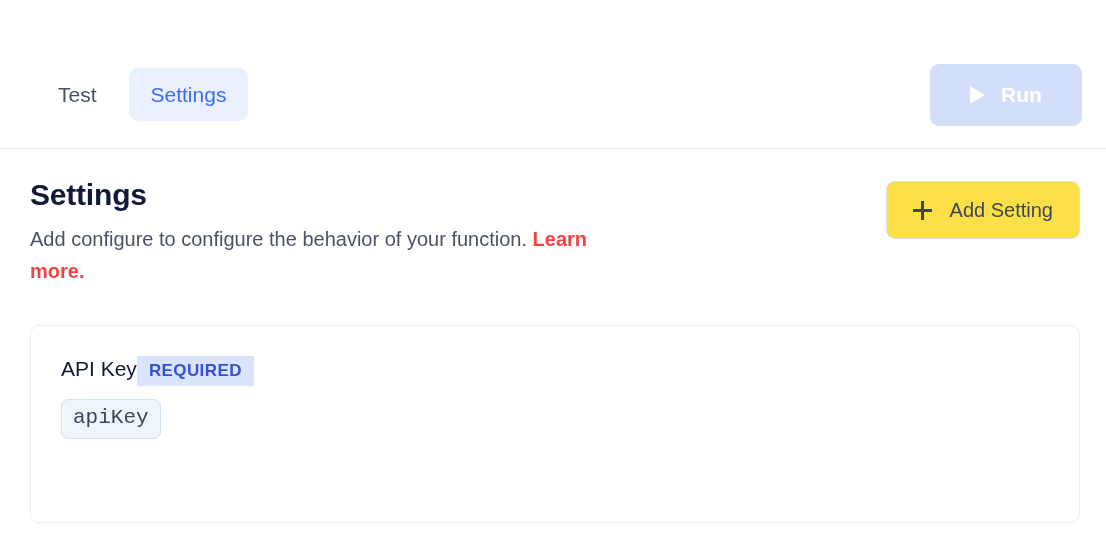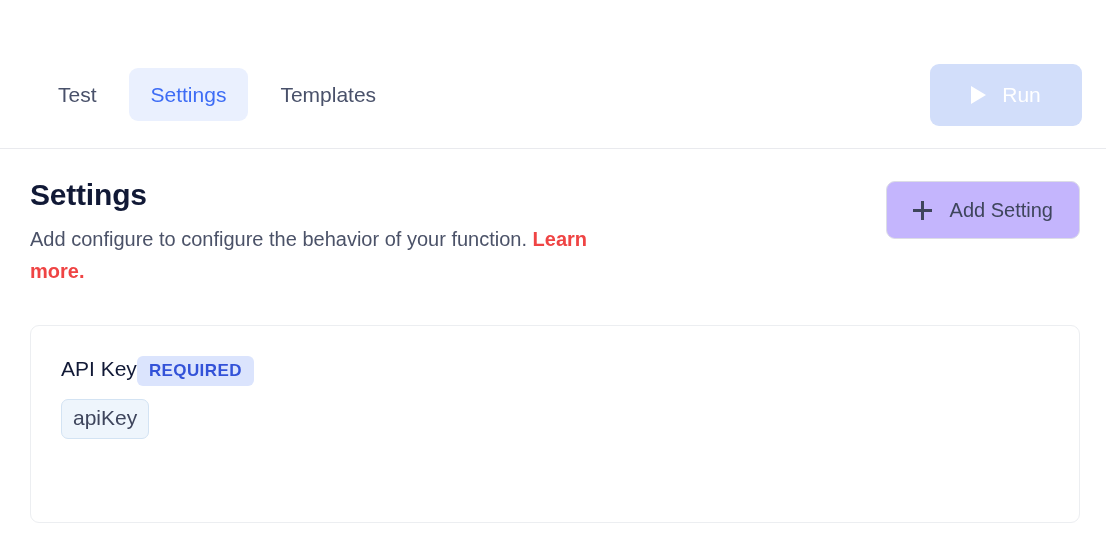--- a/index.html
+++ b/index.html
@@ -69,20 +69,21 @@
     border: none;
     cursor: default;
     padding: 0;
   }
 
   .run-label {
     font-size: 21px;
     color: #ffffff;
     font-family: "Liberation Sans", sans-serif;
     line-height: 1;
+    font-weight: bold;
   }
 
   .play-icon {
     display: inline-block;
     width: 0; height: 0;
     border-left: 15px solid #ffffff;
     border-top: 9px solid transparent;
     border-bottom: 9px solid transparent;
   }
 
@@ -123,21 +124,21 @@
 
   .add-setting-btn {
     display: flex;
     align-items: center;
     justify-content: center;
     gap: 18px;
     height: 58px;
     padding: 0 26px;
     border: 1px solid #dcdde6;
     border-radius: 9px;
-    background: #c4b5fd;
+    background: #fde047;
     cursor: pointer;
     margin-top: 4px;
   }
 
   .add-setting-label {
     font-size: 20px;
     color: #3e455c;
     font-family: "Liberation Sans", sans-serif;
     line-height: 1;
   }
@@ -179,34 +180,34 @@
     line-height: 1.2;
   }
 
   .badge {
     display: inline-block;
     background: #dbe4fd;
     color: #3352d8;
     font-size: 17px;
     font-weight: bold;
     letter-spacing: 0.4px;
-    border-radius: 6px;
+    border-radius: 1px;
     padding: 6px 12px 7px 12px;
     line-height: 1;
     white-space: nowrap;
   }
 
   .code-chip {
     display: inline-block;
     margin-top: 13px;
     background: #eef5fc;
     border: 1px solid #d3e3f3;
     border-radius: 7px;
     padding: 5px 11px 7px 11px;
-    font-family: Liberation Sans, sans-serif;
+    font-family: Liberation Mono, monospace;
     font-size: 21px;
     color: #3e455c;
     line-height: 1.25;
   }
 
   .setting-desc {
     margin-top: 15px;
     font-size: 20px;
     color: #4b5268;
     line-height: 1.3;
@@ -214,21 +215,20 @@
 </style>
 </head>
 <body>
 
 <div class="app">
 
   <div class="tabbar">
     <div class="tabs">
       <button class="tab">Test</button>
       <button class="tab active">Settings</button>
-      <button class="tab">Templates</button>
     </div>
 
     <button class="run-button">
       <span class="play-icon"></span>
       <span class="run-label">Run</span>
     </button>
   </div>
 
   <div class="body">
 

